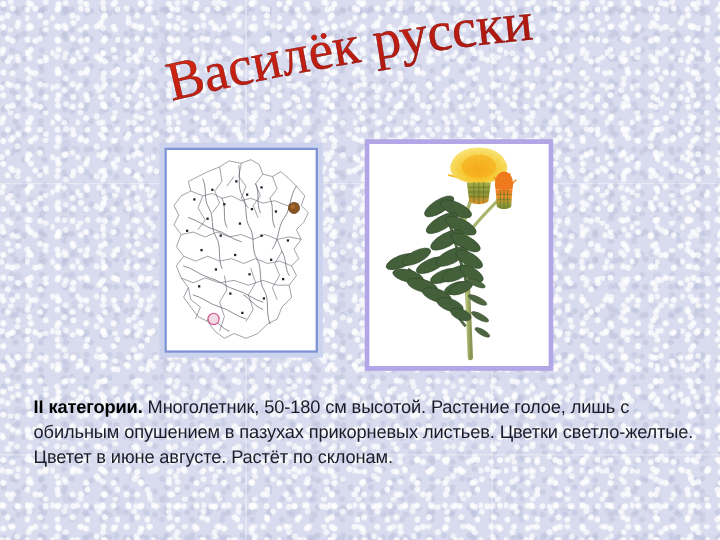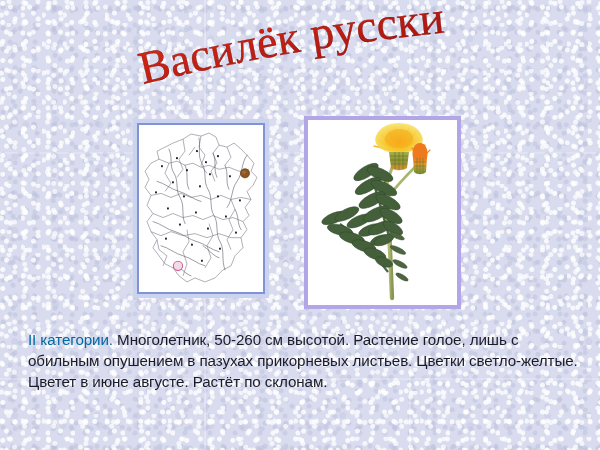--- a/index.html
+++ b/index.html
@@ -132,22 +132,22 @@
     position: absolute;
     left: 28px;
     top: 329px;
     width: 556px;
     font-size: 15.2px;
     line-height: 21px;
     color: #1b1b28;
     letter-spacing: -0.1px;
   }
   #description .cat {
-    color: #0369a1;
-    font-weight: normal;
+    color: #000000;
+    font-weight: bold;
   }
 </style>
 </head>
 <body>
 
 <div id="slide">
 
   <div class="bg-texture"></div>
   <div class="bg-seam s1"></div>
   <div class="bg-seam s2"></div>
@@ -378,18 +378,18 @@
             <path d="M107,36 L107,51"></path>
             <path d="M110,36 L110,52"></path>
             <path d="M113,36 L113,51"></path>
           </g>
         </g>
       </svg>
     </div>
   </div>
 
   <div id="description">
-    <span class="cat">II категории.</span><span> Многолетник, 50-260 см высотой. Растение голое, лишь</span>
+    <span class="cat">II категории.</span><span> Многолетник, 50-180 см высотой. Растение голое, лишь</span>
     <span>с обильным опушением в пазухах прикорневых листьев. Цветки</span>
     <span>светло-желтые. Цветет в июне августе. Растёт по склонам.</span>
   </div>
 
 </div>
 
 </body></html>

